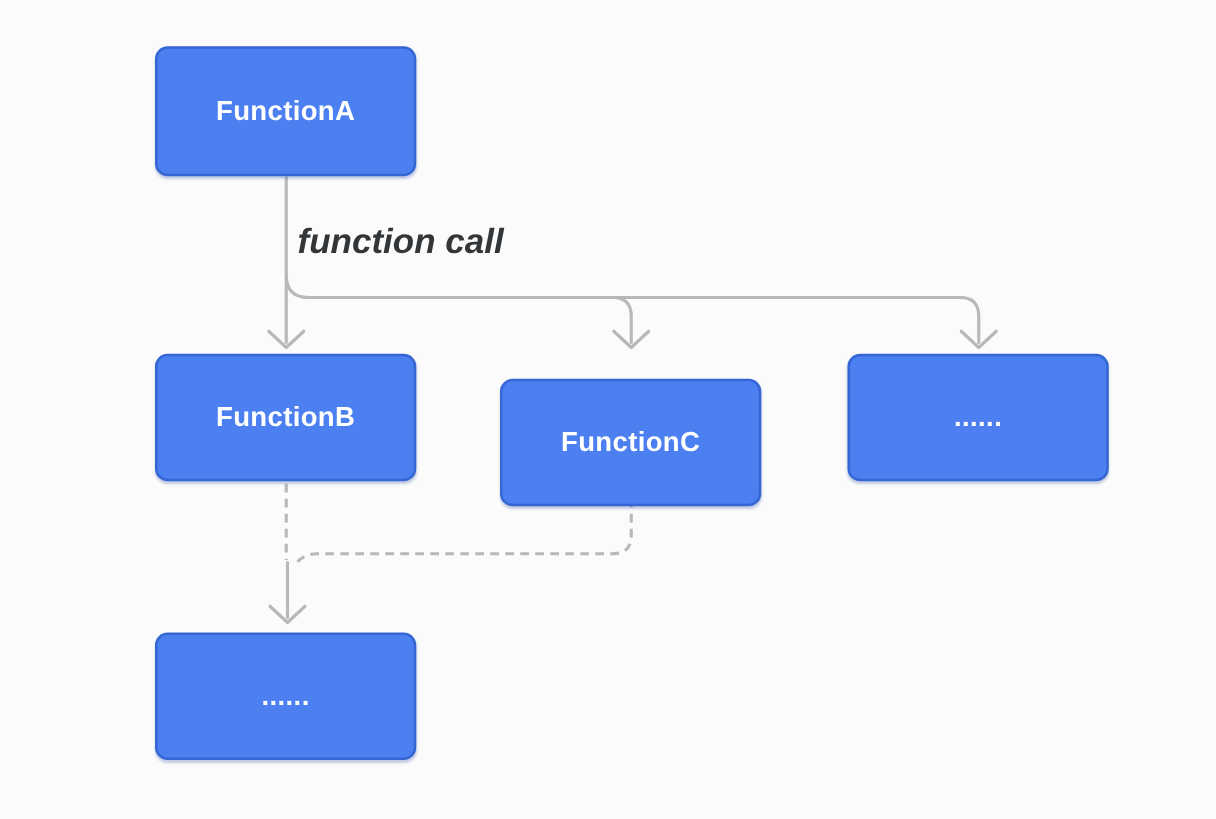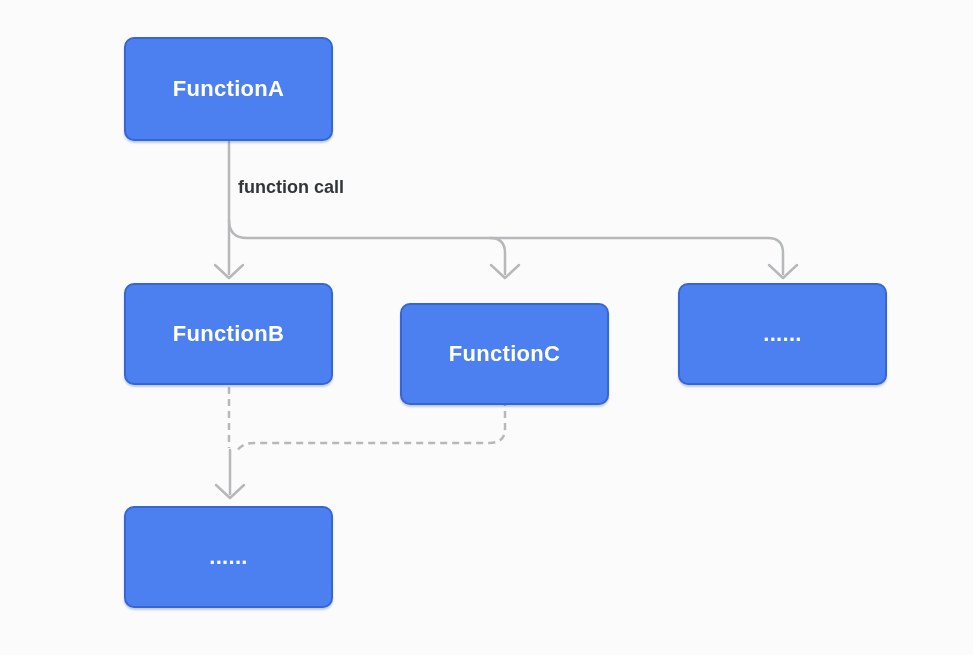--- a/index.html
+++ b/index.html
@@ -46,22 +46,23 @@
   }
   .node-a { left: 124px; top: 37px;  width: 209px; height: 104px; }
   .node-b { left: 124px; top: 283px; width: 209px; height: 102px; }
   .node-c { left: 400px; top: 283px; width: 209px; height: 102px; margin-top: 20px; }
   .node-r { left: 678px; top: 283px; width: 209px; height: 102px; }
   .node-d { left: 124px; top: 506px; width: 209px; height: 102px; }
   .edge-label {
     position: absolute;
     left: 238px; top: 177px;
     color: var(--edge-label-text, #333639);
-    font-size: 18px;
+    font-size: 28px;
     font-weight: 700;
+    font-style: italic;
   }
 </style>
 </head>
 <body>
 
 <div class="canvas">
 
   <svg class="edge-layer" width="973" height="655" viewBox="0 0 973 655">
 
     <path class="edge-solid" d="M 229 142 L 229 274"></path>

